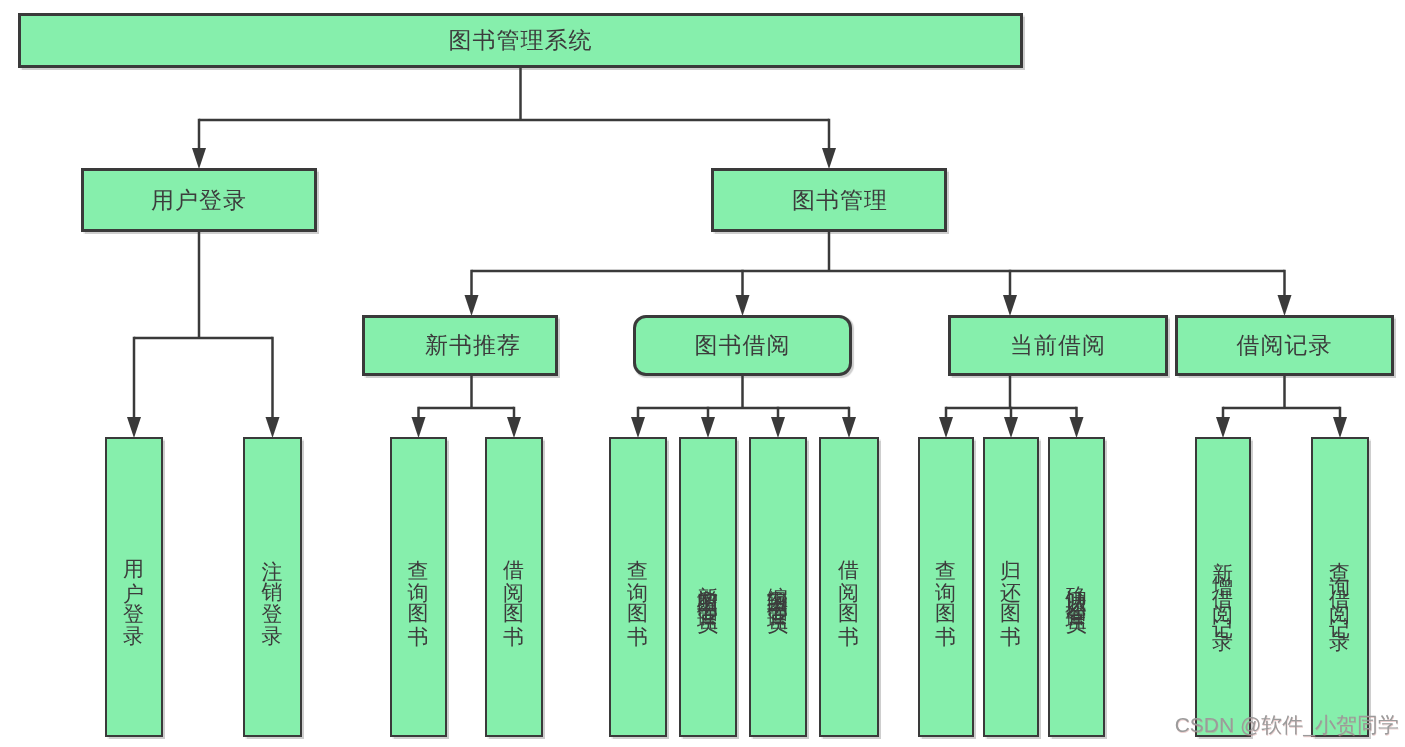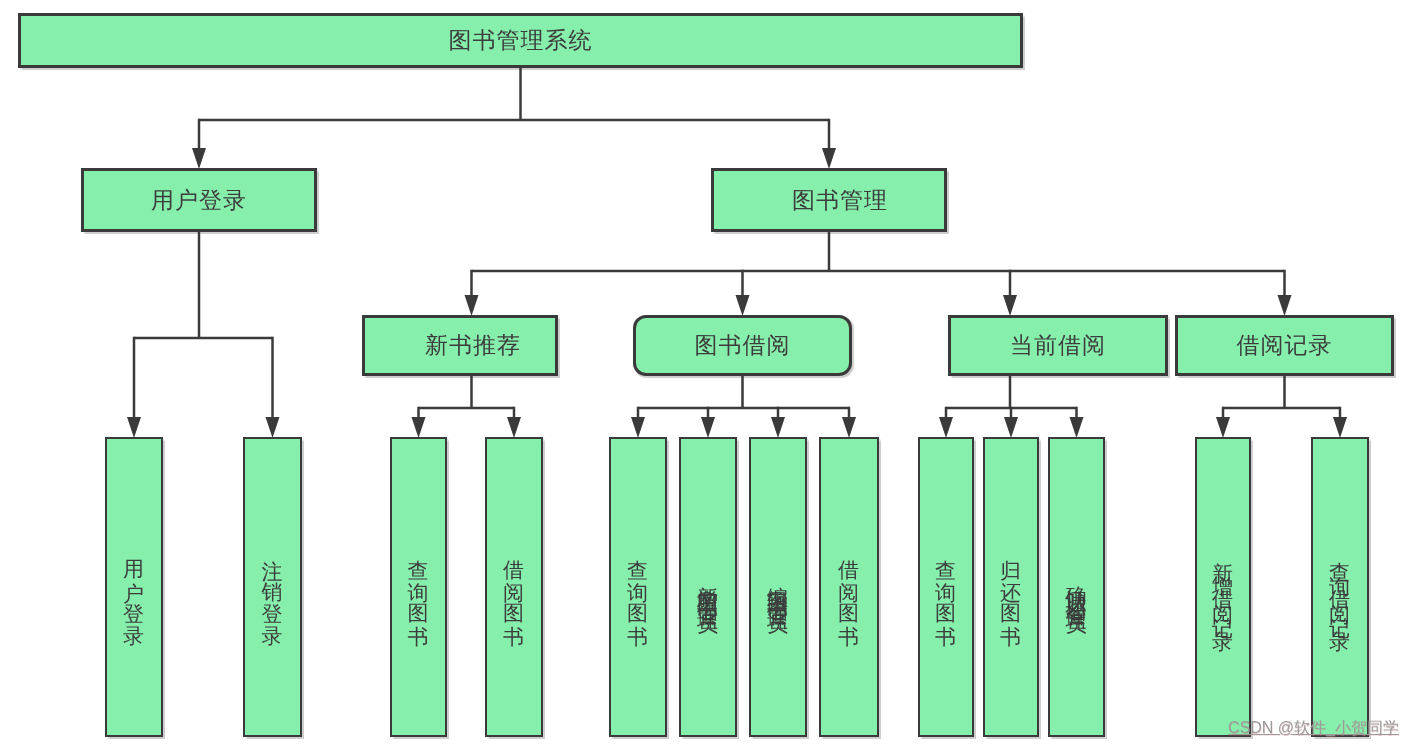--- a/index.html
+++ b/index.html
@@ -50,25 +50,24 @@
     font-size: 21px;
     line-height: 1;
   }
   .node.v .lbl.sp-wide  { letter-spacing: 22px; }
   .node.v .lbl.sp-mid   { letter-spacing: 14px; }
   .node.v .lbl.sp-tight { letter-spacing: 4px; }
   .watermark {
     position: absolute;
     right: 6px;
     bottom: 8px;
-    font-size: 16px;
+    font-size: 21px;
     color: #9b9b9b;
     text-shadow: 0.5px 0.5px 0.5px rgba(200,120,120,0.35);
     white-space: nowrap;
-    text-decoration: underline;
   }
 </style>
 </head>
 <body>
 
 <div class="screen">
   <svg class="connector-layer" width="1405" height="747" viewBox="0 0 1405 747" xmlns="http://www.w3.org/2000/svg">
       <line x1="520.5" y1="68" x2="520.5" y2="120" stroke="#3a3a3a" stroke-width="2.5"></line>
       <line x1="199" y1="120" x2="829" y2="120" stroke="#3a3a3a" stroke-width="2.5"></line>
       <line x1="199" y1="118.75" x2="199" y2="149" stroke="#3a3a3a" stroke-width="2.5"></line>

